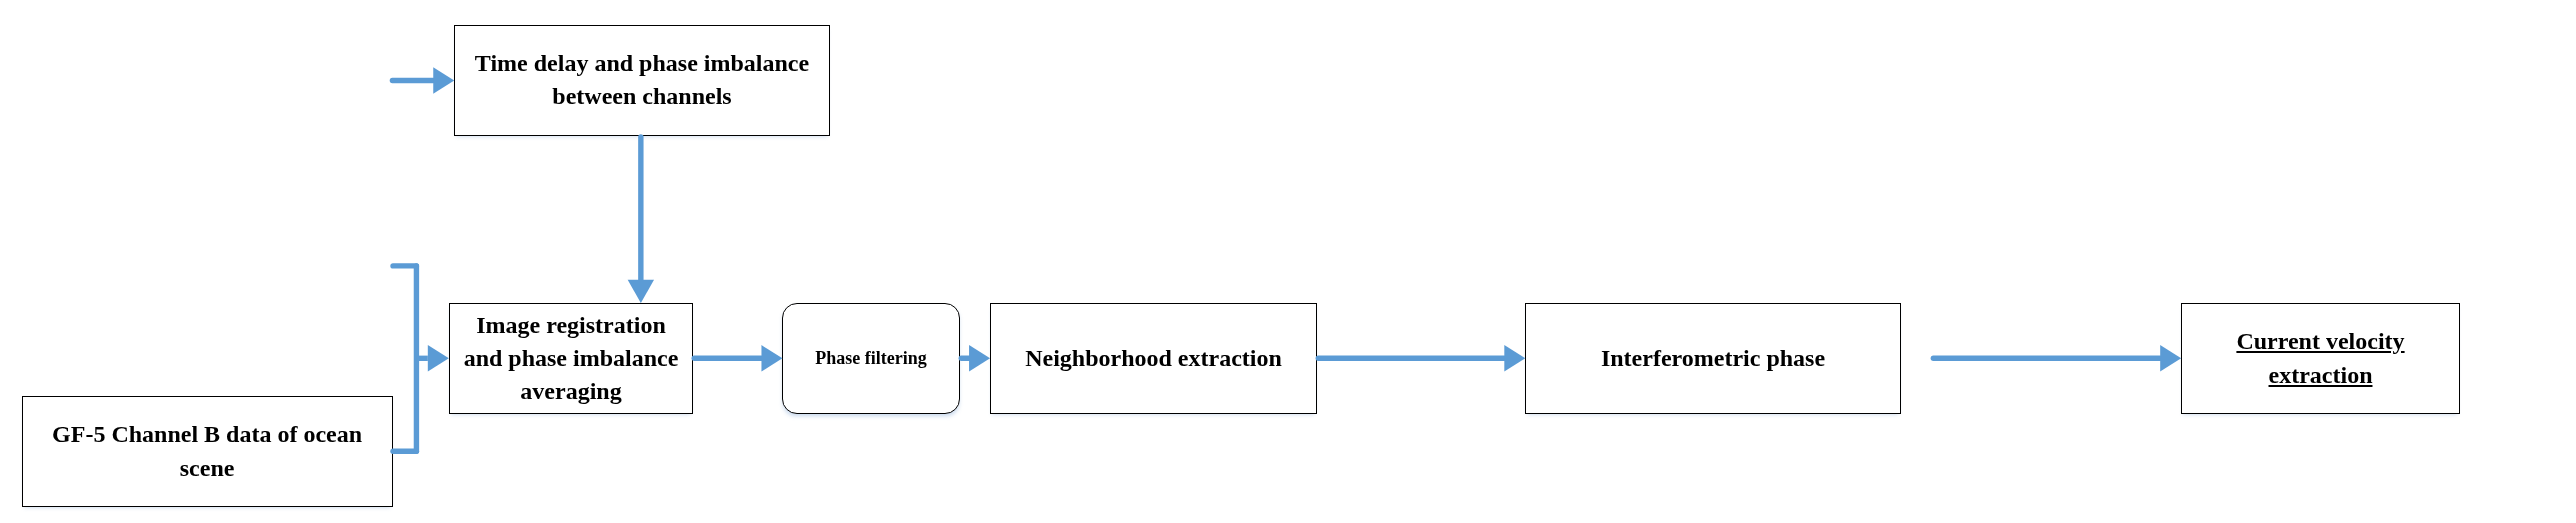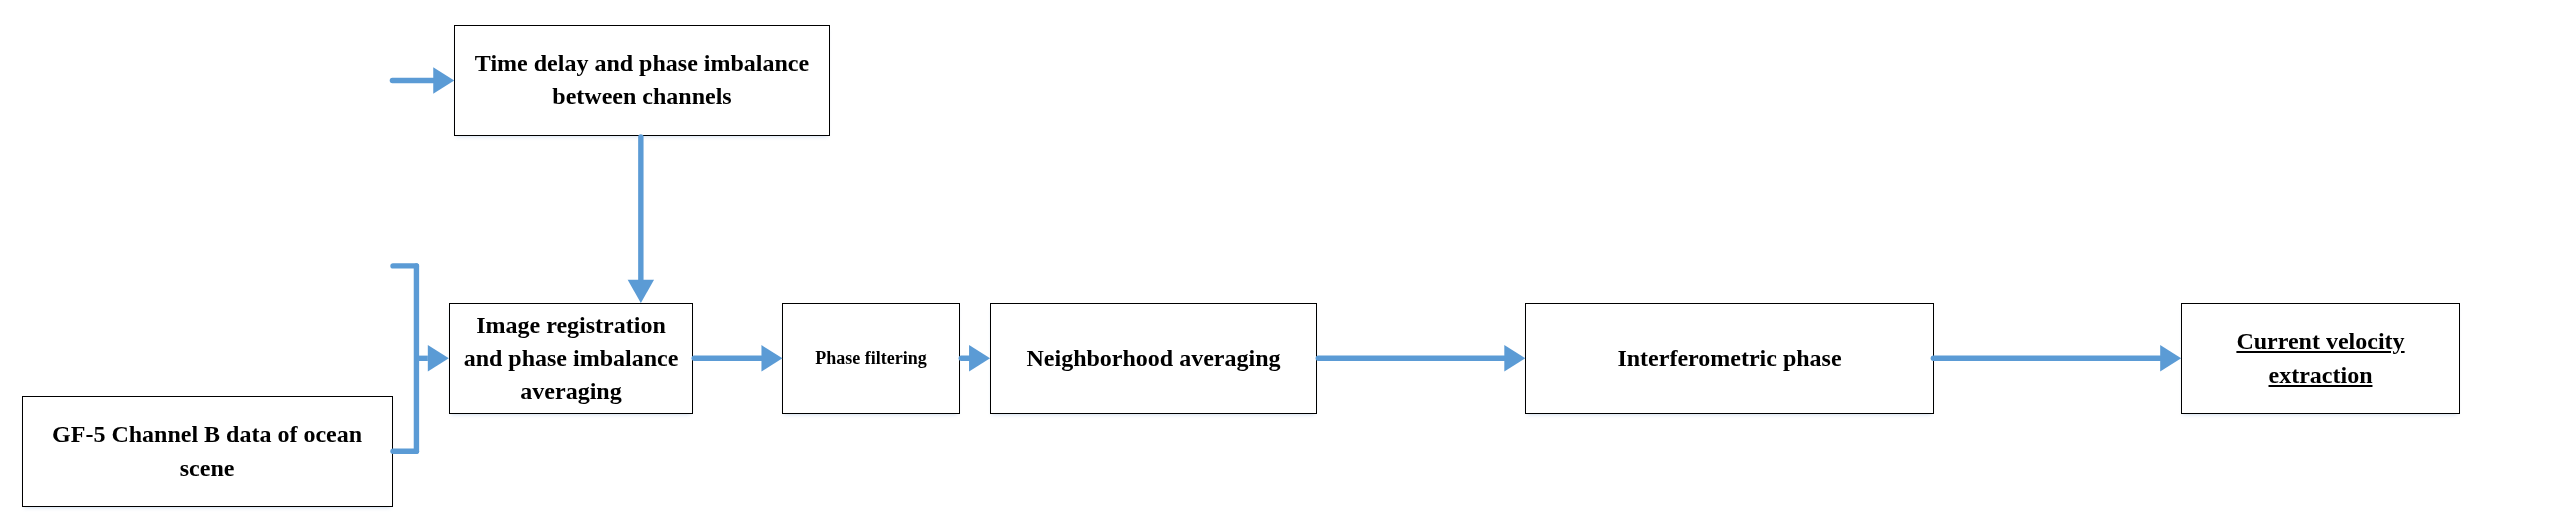--- a/index.html
+++ b/index.html
@@ -34,23 +34,23 @@
     display: block;
     width: 100%;
   }
 
   
   #n-ati-land         { left: 21.6px;   top: 24.6px;  width: 372px; height: 111px; font-size: 24px; }
   #n-time-delay       { left: 454px;  top: 24.6px;  width: 376px; height: 111px; font-size: 24px; }
   #n-chan-a           { left: 21.6px;   top: 211px; width: 371px; height: 111px; font-size: 24px; }
   #n-chan-b           { left: 21.6px;   top: 396px; width: 371px; height: 111px; font-size: 24px; }
   #n-registration     { left: 449px;  top: 303px; width: 244px; height: 111px; font-size: 24px; }
-  #n-phase-filtering  { left: 782px; top: 303px; width: 178px; height: 111px; font-size: 18px; }
+  #n-phase-filtering  { left: 782px; top: 303px; width: 178px; height: 111px; font-size: 18px; border-radius: 15px; }
   #n-neighborhood     { left: 990px; top: 303px; width: 327px; height: 111px; font-size: 24px; }
-  #n-interferometric  { left: 1525px; top: 303px; width: 409px; height: 111px; font-size: 24px; }
+  #n-interferometric  { left: 1525px; top: 303px; width: 376px; height: 111px; font-size: 24px; }
   #n-velocity         { left: 2181px; top: 303px; width: 279px; height: 111px; font-size: 24px; text-decoration: underline; }
 
   
   .conn {
     position: absolute;
     pointer-events: none;
   }
   .conn svg { display: block; overflow: visible; }
 </style>
 </head>
@@ -70,21 +70,21 @@
 
   <div class="node" id="n-registration">
     <span class="lbl">Image registration and phase imbalance averaging</span>
   </div>
 
   <div class="node" id="n-phase-filtering">
     <span class="lbl">Phase filtering</span>
   </div>
 
   <div class="node" id="n-neighborhood">
-    <span class="lbl">Neighborhood averaging</span>
+    <span class="lbl">Neighborhood extraction</span>
   </div>
 
   <div class="node" id="n-interferometric">
     <span class="lbl">Interferometric phase</span>
   </div>
 
   <div class="node" id="n-velocity">
     <span class="lbl">Current velocity extraction</span>
   </div>
 

